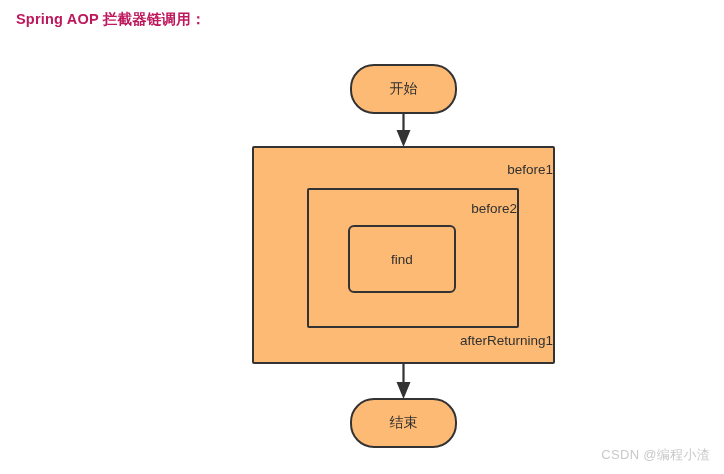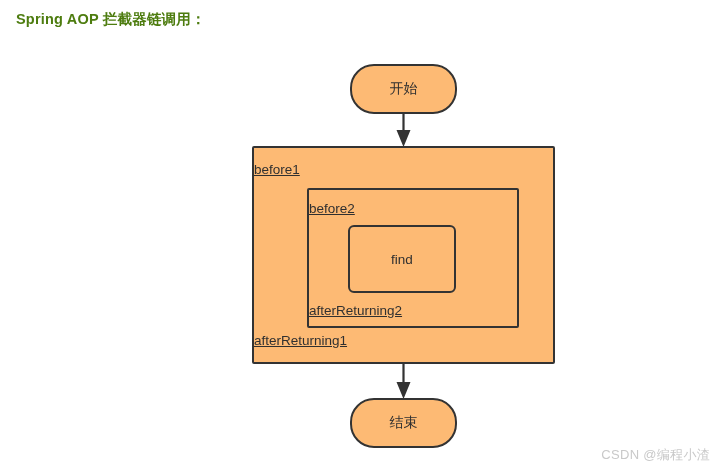--- a/index.html
+++ b/index.html
@@ -16,21 +16,21 @@
     color: #2b2b2b;
     -webkit-font-smoothing: antialiased;
   }
 
   #page-title {
     position: absolute;
     left: 16px;
     top: 10px;
     font-size: 14.5px;
     font-weight: 600;
-    color: #4d7c0f;
+    color: #be185d;
     letter-spacing: 0.2px;
     white-space: nowrap;
   }
 
   #diagram-canvas {
     position: absolute;
     left: 0;
     top: 0;
     width: 724px;
     height: 474px;
@@ -92,26 +92,25 @@
     align-items: center;
     font-size: 13.5px;
     color: #303030;
   }
 
   
   .box-label {
     position: absolute;
     left: 0;
     width: 100%;
-    text-align: left;
+    text-align: right;
     font-size: 13.5px;
     color: #303030;
     line-height: 1;
     pointer-events: none;
-    text-decoration: underline;
   }
   #label-before1 { top: 15px; }
   #label-afterreturning1 { bottom: 15px; }
   #label-before2 { top: 12px; }
   #label-afterreturning2 { bottom: 9px; }
 
   
   .connector {
     position: absolute;
     left: 0;
@@ -144,21 +143,20 @@
     <polygon points="403.5,147 396.5,130 410.5,130" fill="#333333"></polygon>
   </svg>
 
   <div class="node interceptor-box" id="box-before1">
     <span class="box-label" id="label-before1">before1</span>
     <span class="box-label" id="label-afterreturning1">afterReturning1</span>
   </div>
 
   <div class="node interceptor-box" id="box-before2">
     <span class="box-label" id="label-before2">before2</span>
-    <span class="box-label" id="label-afterreturning2">afterReturning2</span>
   </div>
 
   <div class="node" id="node-find">
     <span>find</span>
   </div>
 
   <svg class="connector" width="724" height="474" aria-hidden="true">
     <line x1="403.5" y1="364" x2="403.5" y2="391" stroke="#333333" stroke-width="2.2"></line>
     <polygon points="403.5,399 396.5,382 410.5,382" fill="#333333"></polygon>
   </svg>

